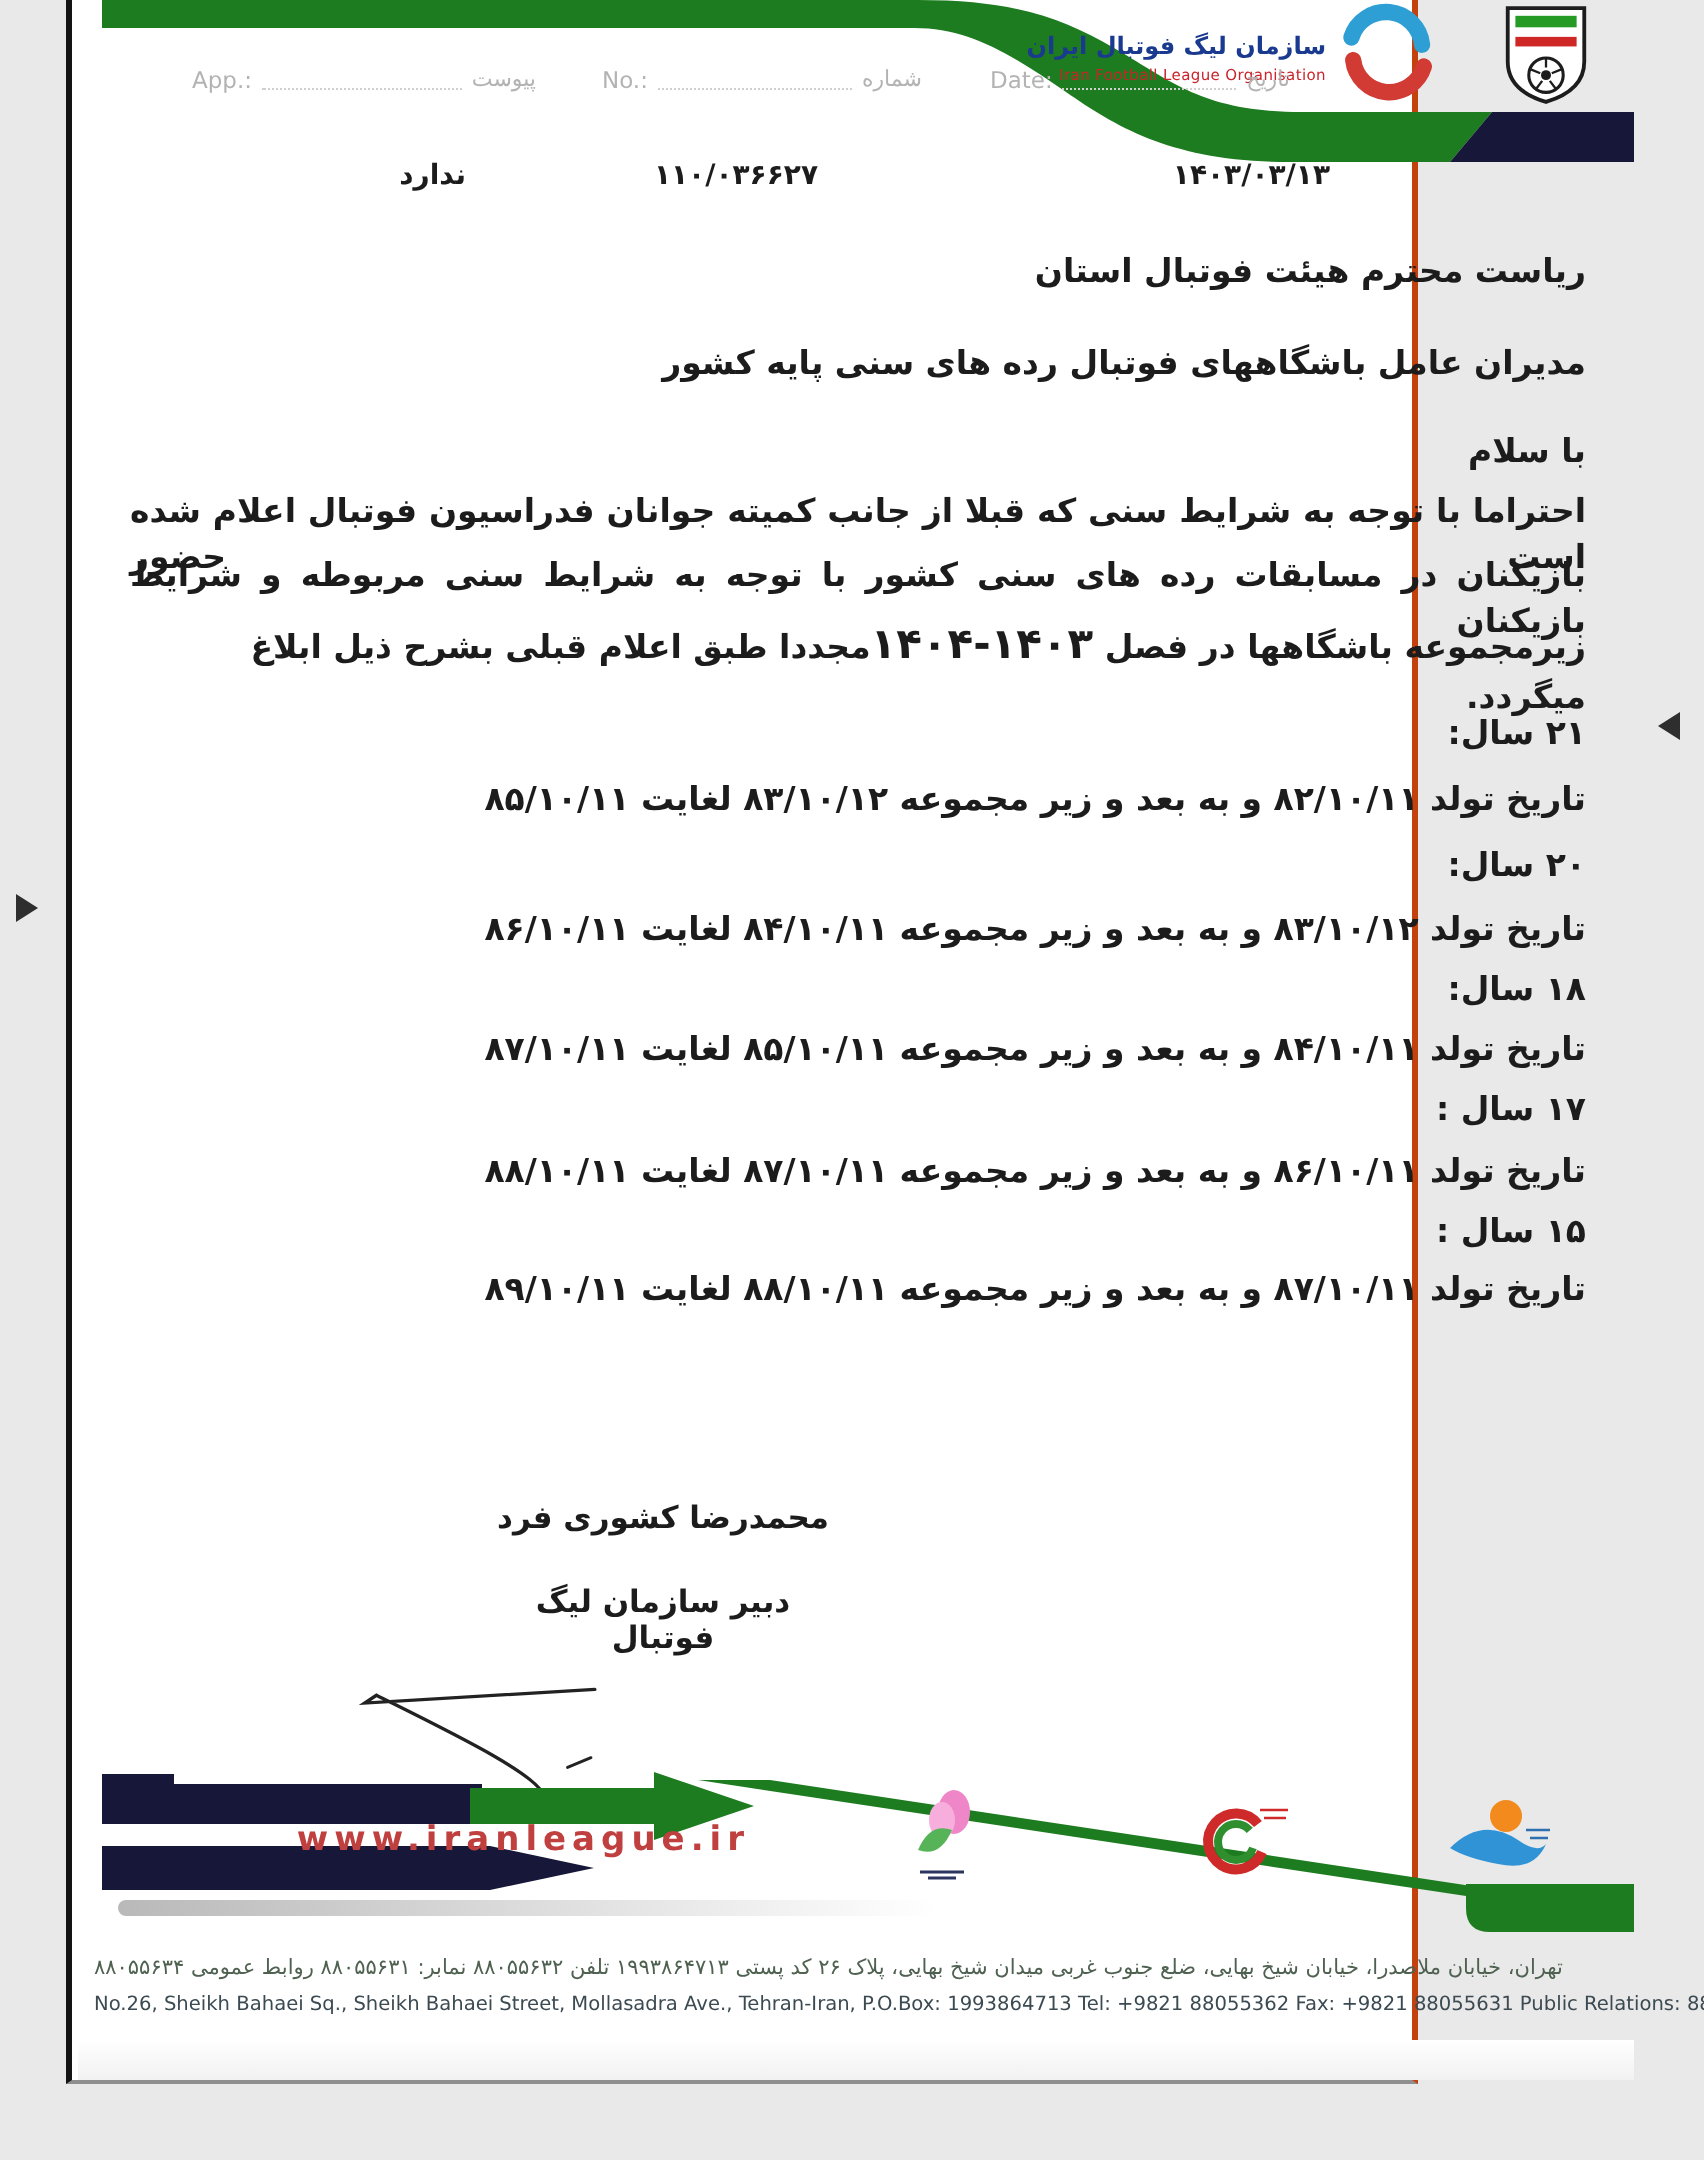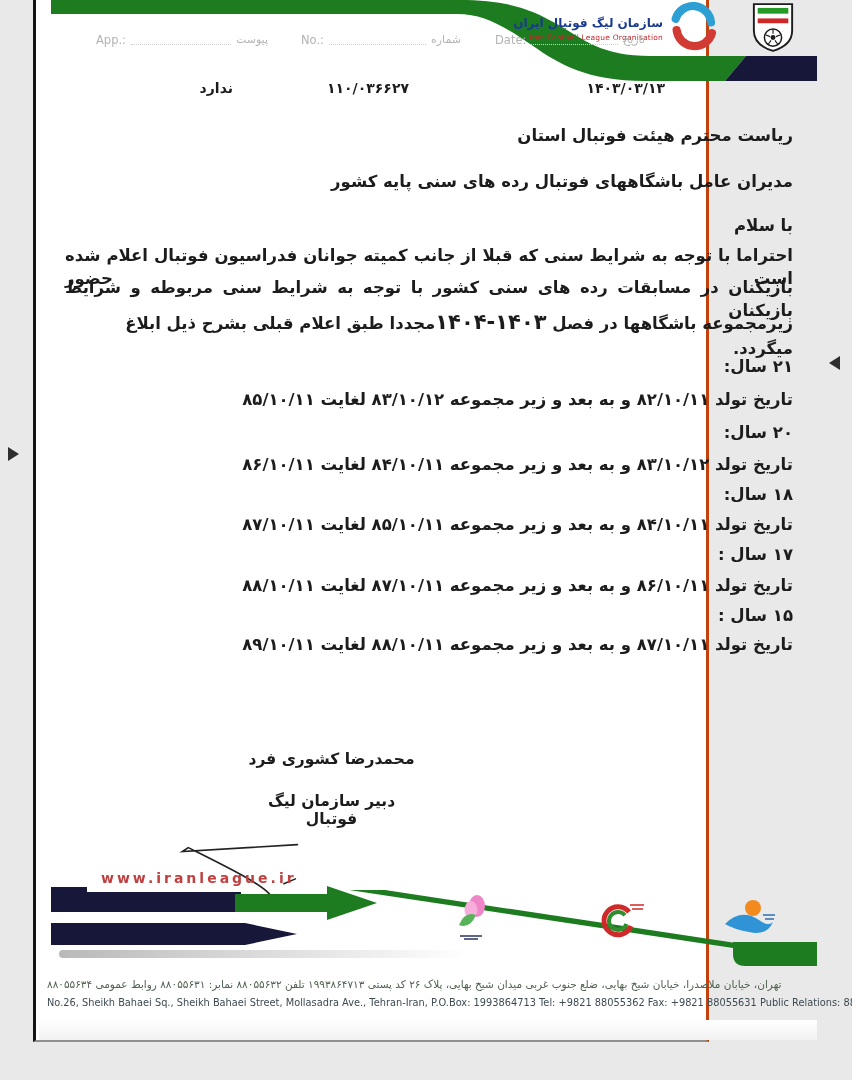--- a/index.html
+++ b/index.html
@@ -33,22 +33,22 @@
   .val{position:absolute;top:80px;height:18px;color:var(--ink);font-weight:600;font-size:14px;text-align:right;direction:rtl}
   
   .ln{position:absolute;right:24px;left:26px;direction:rtl;color:var(--ink);
       font-weight:bold;font-size:16.5px;line-height:1.4;}
   .just{text-align:justify;text-align-last:justify}
   .season{font-weight:800;font-size:21px;letter-spacing:.5px}
   .sig-name{position:absolute;left:205px;width:175px;direction:rtl;text-align:center;
             color:var(--ink);font-weight:bold;font-size:15.5px}
   
   .banner-bottom{left:0;top:880px;width:778px;height:92px}
-  .www{left:62px;top:870px;width:274px;text-align:left;color:var(--web-red);
-       font-weight:bold;font-size:14px;letter-spacing:3px}
+  .www{left:62px;top:910px;width:274px;text-align:right;color:var(--web-red);
+       font-weight:bold;font-size:17px;letter-spacing:3px}
   .contact-fa{left:8px;top:978px;width:762px;text-align:left;direction:rtl;
               color:var(--contact-green);font-size:10.5px;white-space:nowrap}
   .contact-en{left:8px;top:997px;width:762px;text-align:center;
               color:var(--contact-navy);font-size:9.8px;white-space:nowrap}
   .page-bottom-fade{left:0;top:1020px;width:778px;height:20px;background:linear-gradient(#ffffff,#f1f1f1)}
 </style>
 </head>
 <body>
 
 <div class="stage">

